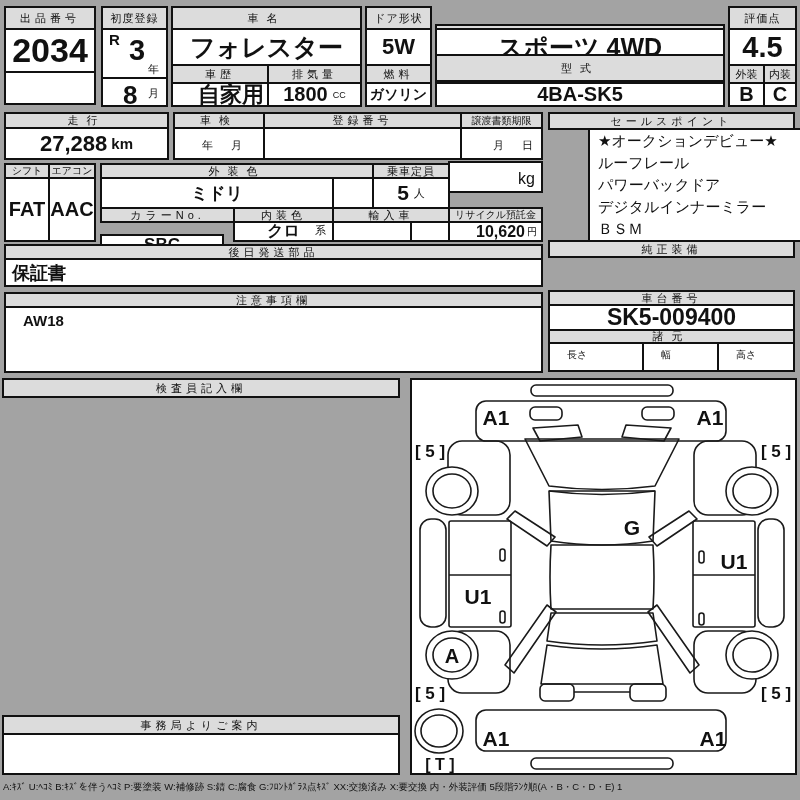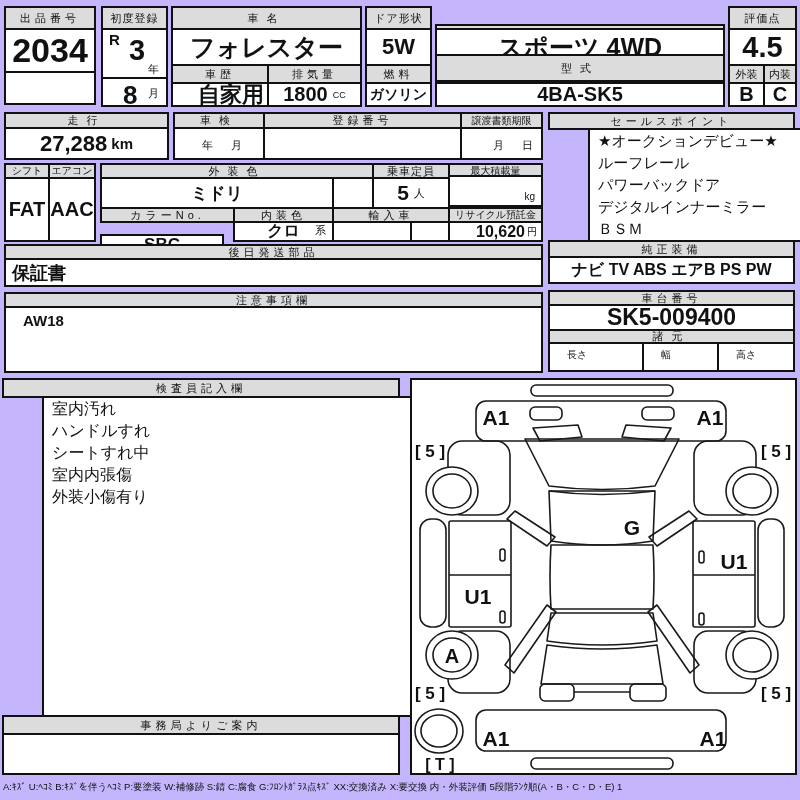--- a/index.html
+++ b/index.html
@@ -1,16 +1,16 @@
 <!DOCTYPE html>
 <html><head>
 <meta charset="utf-8">
 <style>
   html,body{margin:0;padding:0;background:#fff;}
-  #sheet{position:relative;width:800px;height:800px;background:#c4b5fd;
+  #sheet{position:relative;width:800px;height:800px;background:#a3a3a3;
          font-family:"Liberation Sans","DejaVu Sans",sans-serif;color:#111;overflow:hidden;}
   .c{position:absolute;border:2px solid #111;box-sizing:border-box;background:#fff;
      display:flex;align-items:center;justify-content:center;}
   .h{background:#dcdcdc;font-size:11px;letter-spacing:4px;font-weight:normal;white-space:nowrap;}
   .ls8{letter-spacing:8px;}
   .tight{letter-spacing:0;font-size:10px;}
   .v{font-weight:bold;}
   .big{font-size:34px;}
   .name{font-size:25px;}
   .mid{font-size:22px;}
@@ -113,21 +113,21 @@
   <div class="c v" style="left:100px;top:177px;width:234px;height:32px;font-size:17px">ミドリ</div>
   <div class="c" style="left:332px;top:177px;width:42px;height:32px"></div>
 
   <div class="c h" style="left:372px;top:163px;width:78px;height:16px;letter-spacing:1px">乗車定員</div>
   <div class="c" style="left:372px;top:177px;width:78px;height:32px">
     <span class="v" style="font-size:21px">5</span>
     <span class="unit">人</span>
   </div>
 
   <div class="c h tight" style="left:448px;top:163px;width:95px;height:16px">最大積載量</div>
-  <div class="c" style="left:448px;top:175px;width:95px;height:32px;justify-content:flex-end;align-items:flex-end;padding:0 6px 3px 8px;font-size:10px">kg</div>
+  <div class="c" style="left:448px;top:161px;width:95px;height:32px;justify-content:flex-end;align-items:flex-end;padding:0 6px 3px 8px;font-size:16px">kg</div>
 
   <div class="c h" style="left:100px;top:207px;width:135px;height:16px">カラーNo.</div>
   <div class="c v" style="left:100px;top:234px;width:124px;height:21px;font-size:17px">SBC</div>
 
   <div class="c h" style="left:233px;top:207px;width:101px;height:16px">内装色</div>
   <div class="c" style="left:233px;top:221px;width:101px;height:21px">
     <span class="v" style="font-size:16px">クロ</span>
     <span class="abs" style="right:6px;bottom:2px;font-size:11px">系</span>
   </div>
 
@@ -139,40 +139,32 @@
   <div class="c h tight" style="left:448px;top:207px;width:95px;height:16px">リサイクル預託金</div>
   <div class="c" style="left:448px;top:221px;width:95px;height:21px;justify-content:flex-end;padding-right:4px">
     <span class="v" style="font-size:16px">10,620</span>
     <span class="unit" style="margin-left:2px;font-size:10px">円</span>
   </div>
 
   <div class="c v left" style="left:4px;top:258px;width:539px;height:29px;font-size:18px">保証書</div>
   <div class="c h" style="left:4px;top:244px;width:539px;height:16px">後日発送部品</div>
 
   <div class="c h" style="left:548px;top:240px;width:247px;height:18px">純正装備</div>
-  <div class="c v" style="left:548px;top:256px;width:247px;height:28px;font-size:16px">ナビ TV ABS エアB PS PW</div>
 
   <div class="c h" style="left:4px;top:292px;width:539px;height:16px">注意事項欄</div>
   <div class="c v top-left" style="left:4px;top:306px;width:539px;height:67px;font-size:15px">AW18</div>
 
   <div class="c h" style="left:548px;top:290px;width:247px;height:16px">車台番号</div>
   <div class="c v" style="left:548px;top:304px;width:247px;height:27px;font-size:23px">SK5-009400</div>
   <div class="c h ls8" style="left:548px;top:329px;width:247px;height:15px">諸元</div>
   <div class="c top-left" style="left:548px;top:342px;width:96px;height:30px;font-size:10px">長さ</div>
   <div class="c top-left" style="left:642px;top:342px;width:77px;height:30px;font-size:10px">幅</div>
   <div class="c top-left" style="left:717px;top:342px;width:78px;height:30px;font-size:10px">高さ</div>
 
   <div class="c h" style="left:2px;top:378px;width:398px;height:20px">検査員記入欄</div>
-  <div class="c lines" style="left:2px;top:396px;width:398px;height:321px;font-size:16px">
-    <div>室内汚れ</div>
-    <div>ハンドルすれ</div>
-    <div>シートすれ中</div>
-    <div>室内内張傷</div>
-    <div>外装小傷有り</div>
-  </div>
   <div class="c h" style="left:2px;top:715px;width:398px;height:20px">事務局よりご案内</div>
   <div class="c" style="left:2px;top:733px;width:398px;height:42px"></div>
 
   <div class="c" style="left:410px;top:378px;width:387px;height:397px;padding:0">
     <svg width="383" height="393" viewBox="0 0 383 393">
       <g fill="none" stroke="#1a1a1a" stroke-width="1.6" stroke-linejoin="round">
 
         <rect x="119" y="5" width="142" height="11" rx="5"></rect>
 
         <rect x="64" y="21" width="250" height="40" rx="10"></rect>

